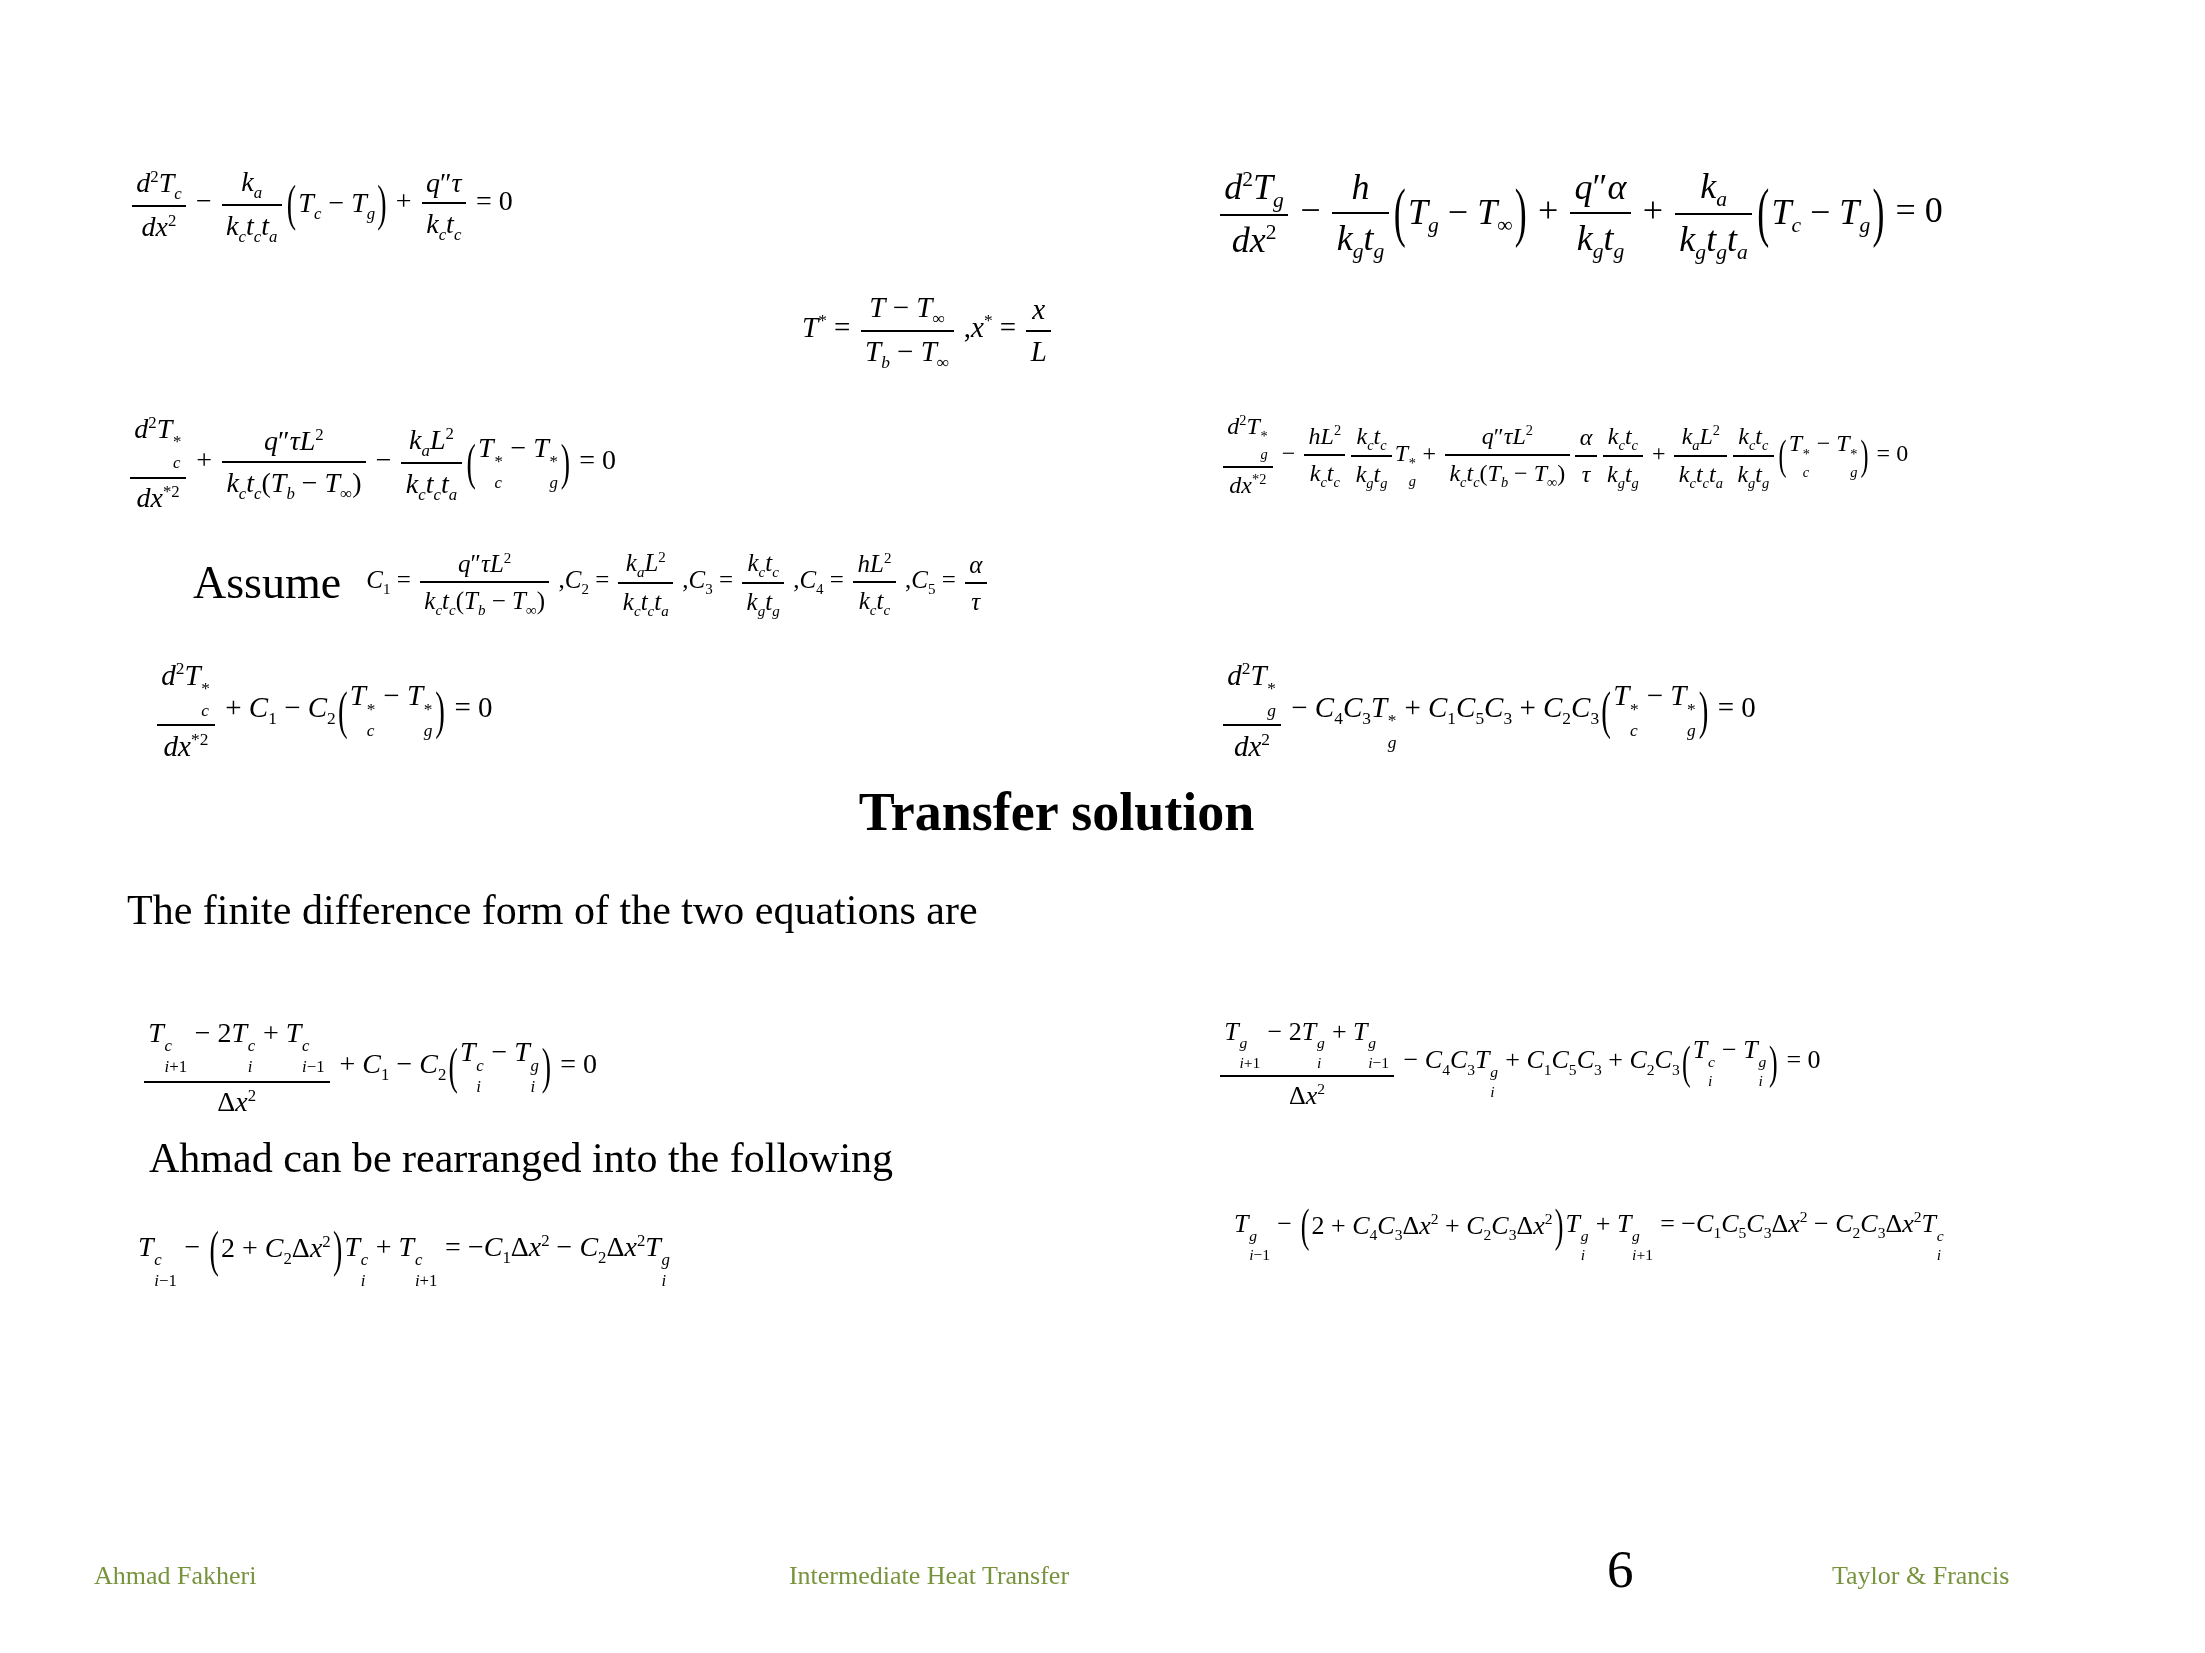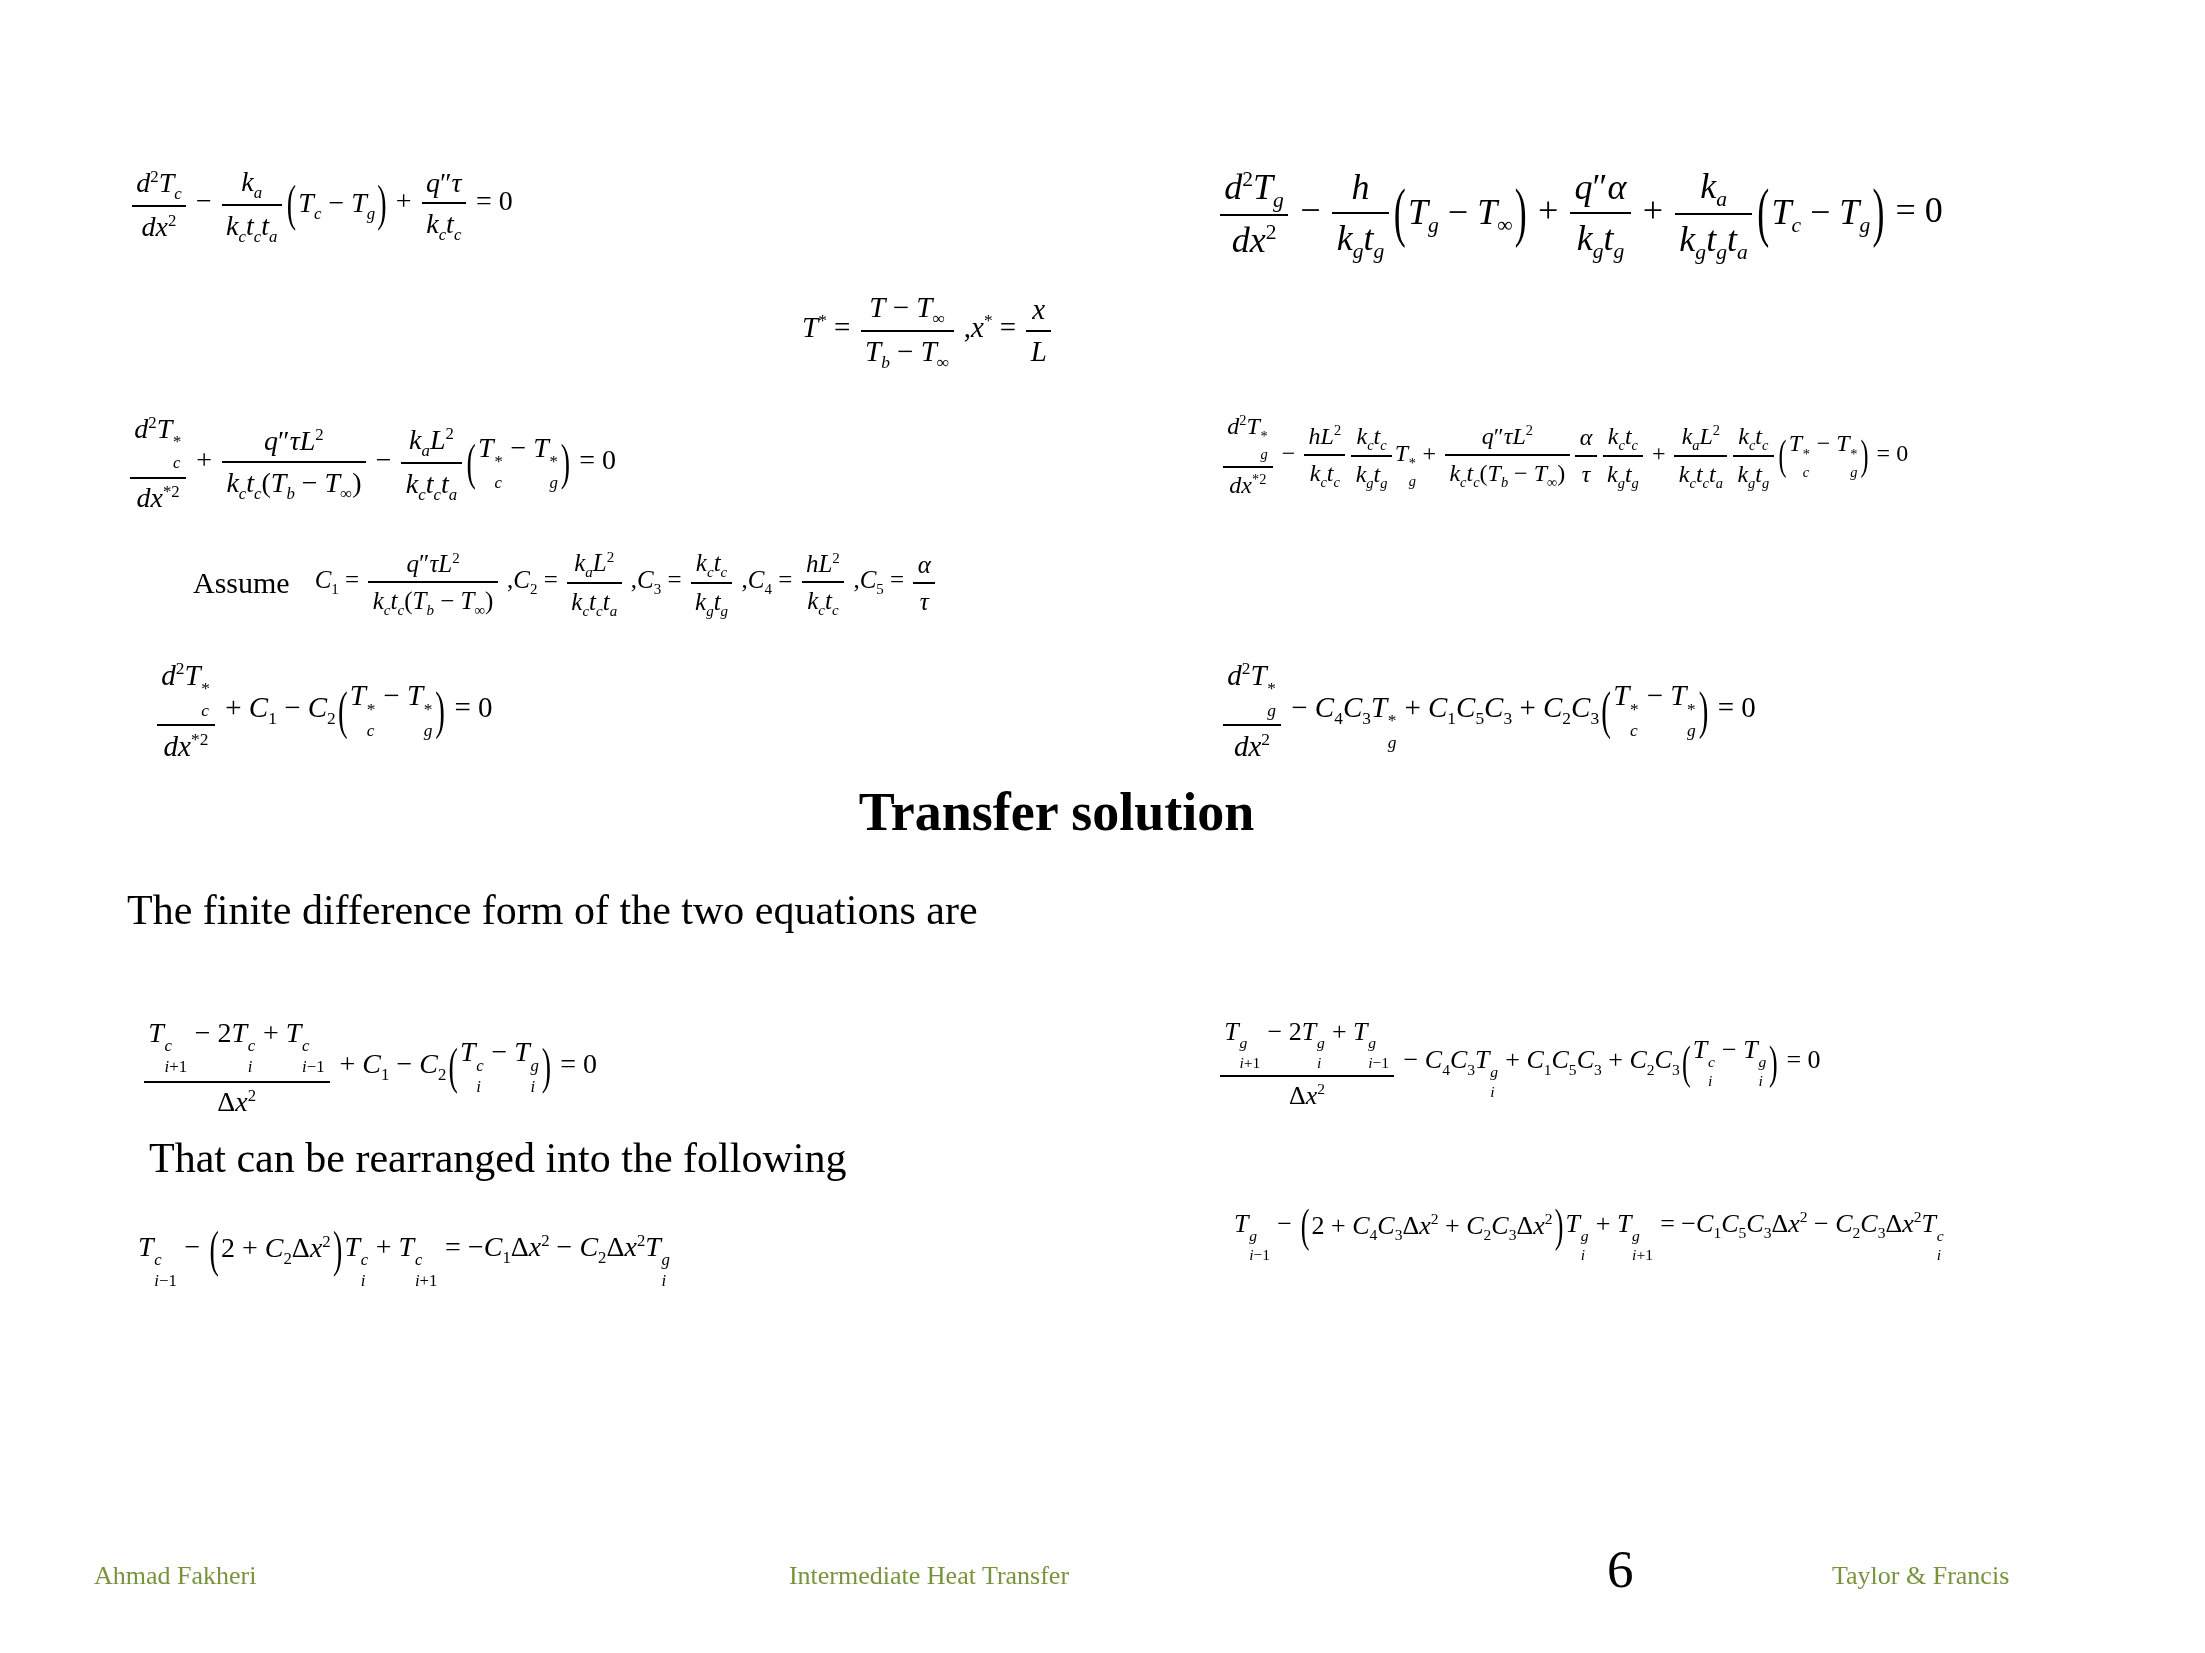--- a/index.html
+++ b/index.html
@@ -20,21 +20,21 @@
       font-size:0.6em;line-height:1.25;vertical-align:-0.55em;margin:0 0.7px;}
   .pg{display:inline-flex;align-items:center;vertical-align:middle;}
   .pp{display:inline-block;transform:scaleY(1.8);margin:0 2.2px;}
   
   .slide-title{
     position:absolute;left:0;top:781px;width:2113px;text-align:center;
     font-size:54px;font-weight:bold;
   }
   .body-line{position:absolute;font-size:42px;}
   .assume-row{position:absolute;display:flex;align-items:center;gap:25px;}
-  .assume-word{font-size:30px;}
+  .assume-word{font-size:46px;}
   
   .footer-item{position:absolute;top:1561px;font-size:26px;color:var(--green,#77933C);}
   .footer-center{left:0;width:1858px;text-align:center;}
   .page-num{position:absolute;top:1539px;left:1607px;font-size:53px;color:#000;}
   
   #eq-gov-c{left:129px;top:163px;font-size:28px;}
   #eq-gov-g{left:1217px;top:163px;font-size:36px;}
   #eq-nondim-vars{left:802px;top:288px;font-size:29px;}
   #eq-nondim-c{left:127px;top:410px;font-size:28px;}
   #eq-nondim-g{left:1220px;top:410px;font-size:24px;}
@@ -180,21 +180,21 @@
       <span class="pi"><i>T</i><span class="st">
           <span class="su"><i>c</i></span>
           <span class="sb"><i>i</i></span>
         </span> − <i>T</i><span class="st">
           <span class="su"><i>g</i></span>
           <span class="sb"><i>i</i></span>
         </span></span>
       <span class="pp">)</span>
     </span> = 0</div>
 
-<div class="body-line" id="body-text-2">That can be rearranged into the following</div>
+<div class="body-line" id="body-text-2">Ahmad can be rearranged into the following</div>
 
 <div class="eq" id="eq-re-c"><i>T</i><span class="st">
       <span class="su"><i>c</i></span>
       <span class="sb"><i>i</i>−1</span>
     </span> − <span class="pg">
       <span class="pp">(</span>
       <span class="pi">2 + <i>C</i><sub>2</sub>Δ<i>x</i><sup>2</sup></span>
       <span class="pp">)</span>
     </span><i>T</i><span class="st">
       <span class="su"><i>c</i></span>

